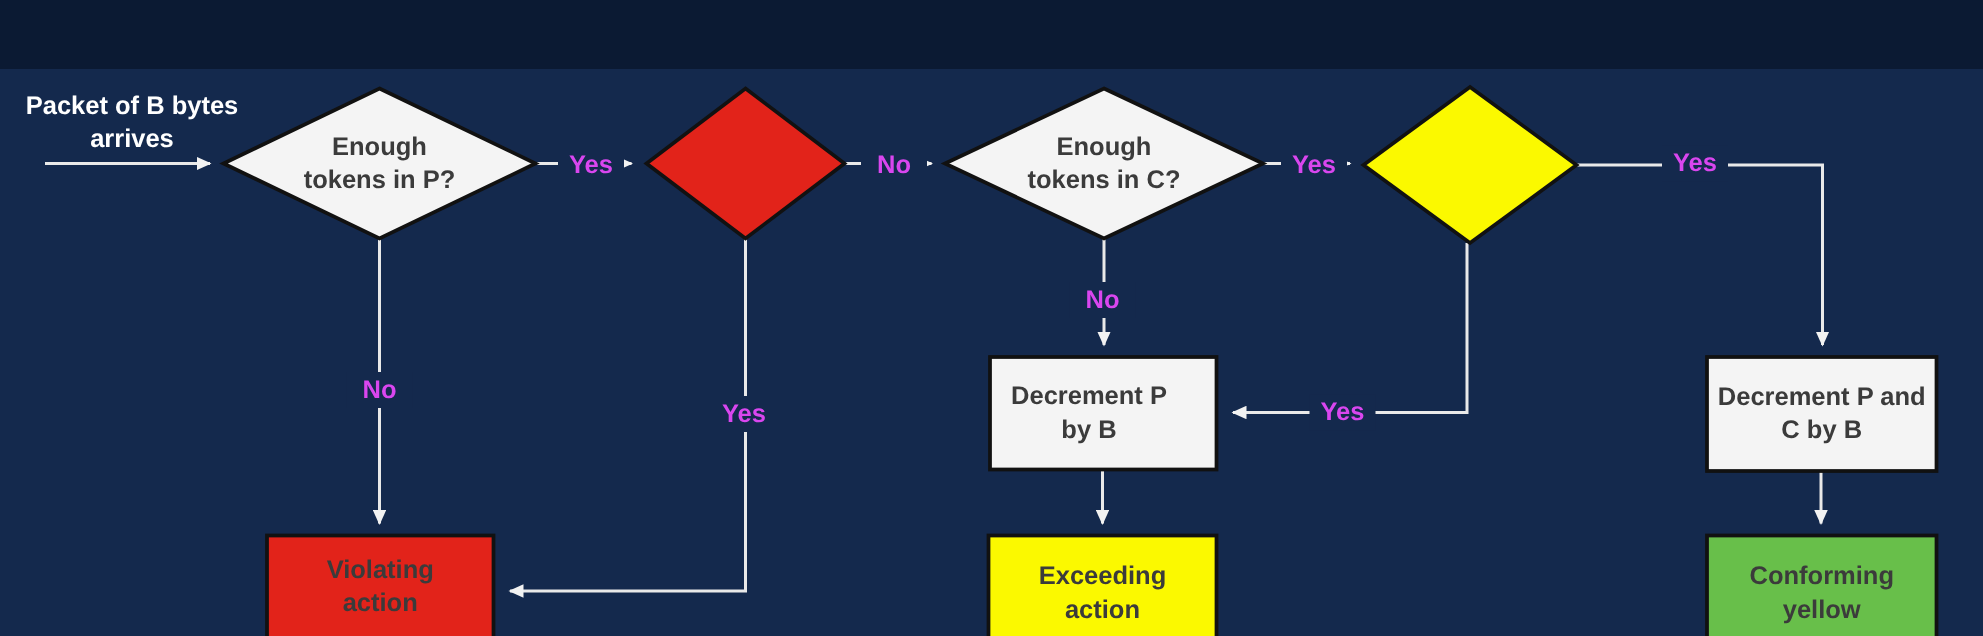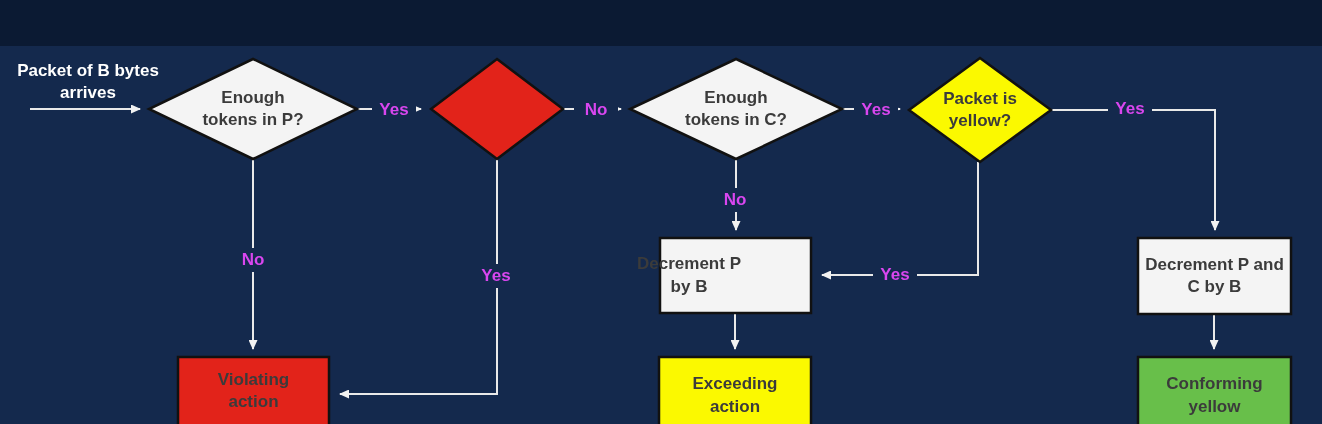--- a/index.html
+++ b/index.html
@@ -100,24 +100,22 @@
     <rect class="shape" x="1138" y="311" width="153" height="77" fill="#68bf4a"></rect>
   </svg>
 
   <div class="txt start-label" style="left:8px; top:14px; width:160px; height:44px;">Packet of B bytes
 arrives</div>
 
   <div class="txt" style="left:149px; top:13px; width:208px; height:100px;">Enough
 tokens in P?</div>
   <div class="txt" style="left:630px; top:13px; width:212px; height:100px;">Enough
 tokens in C?</div>
-  <div class="txt" style="left:909px; top:12px; width:142px; height:104px;">Packet is
-yellow?</div>
 
-  <div class="txt" style="left:624px; top:192px; width:130px; height:75px;">Decrement P
+  <div class="txt" style="left:661px; top:192px; width:130px; height:75px;">Decrement P
 by B</div>
   <div class="txt" style="left:1138px; top:192px; width:153px; height:76px;">Decrement P and
 C by B</div>
 
   <div class="txt" style="left:178px; top:311px; width:151px; height:68px;">Violating
 action</div>
   <div class="txt" style="left:659px; top:311px; width:152px; height:77px;">Exceeding
 action</div>
   <div class="txt" style="left:1138px; top:311px; width:153px; height:77px;">Conforming
 yellow</div>

